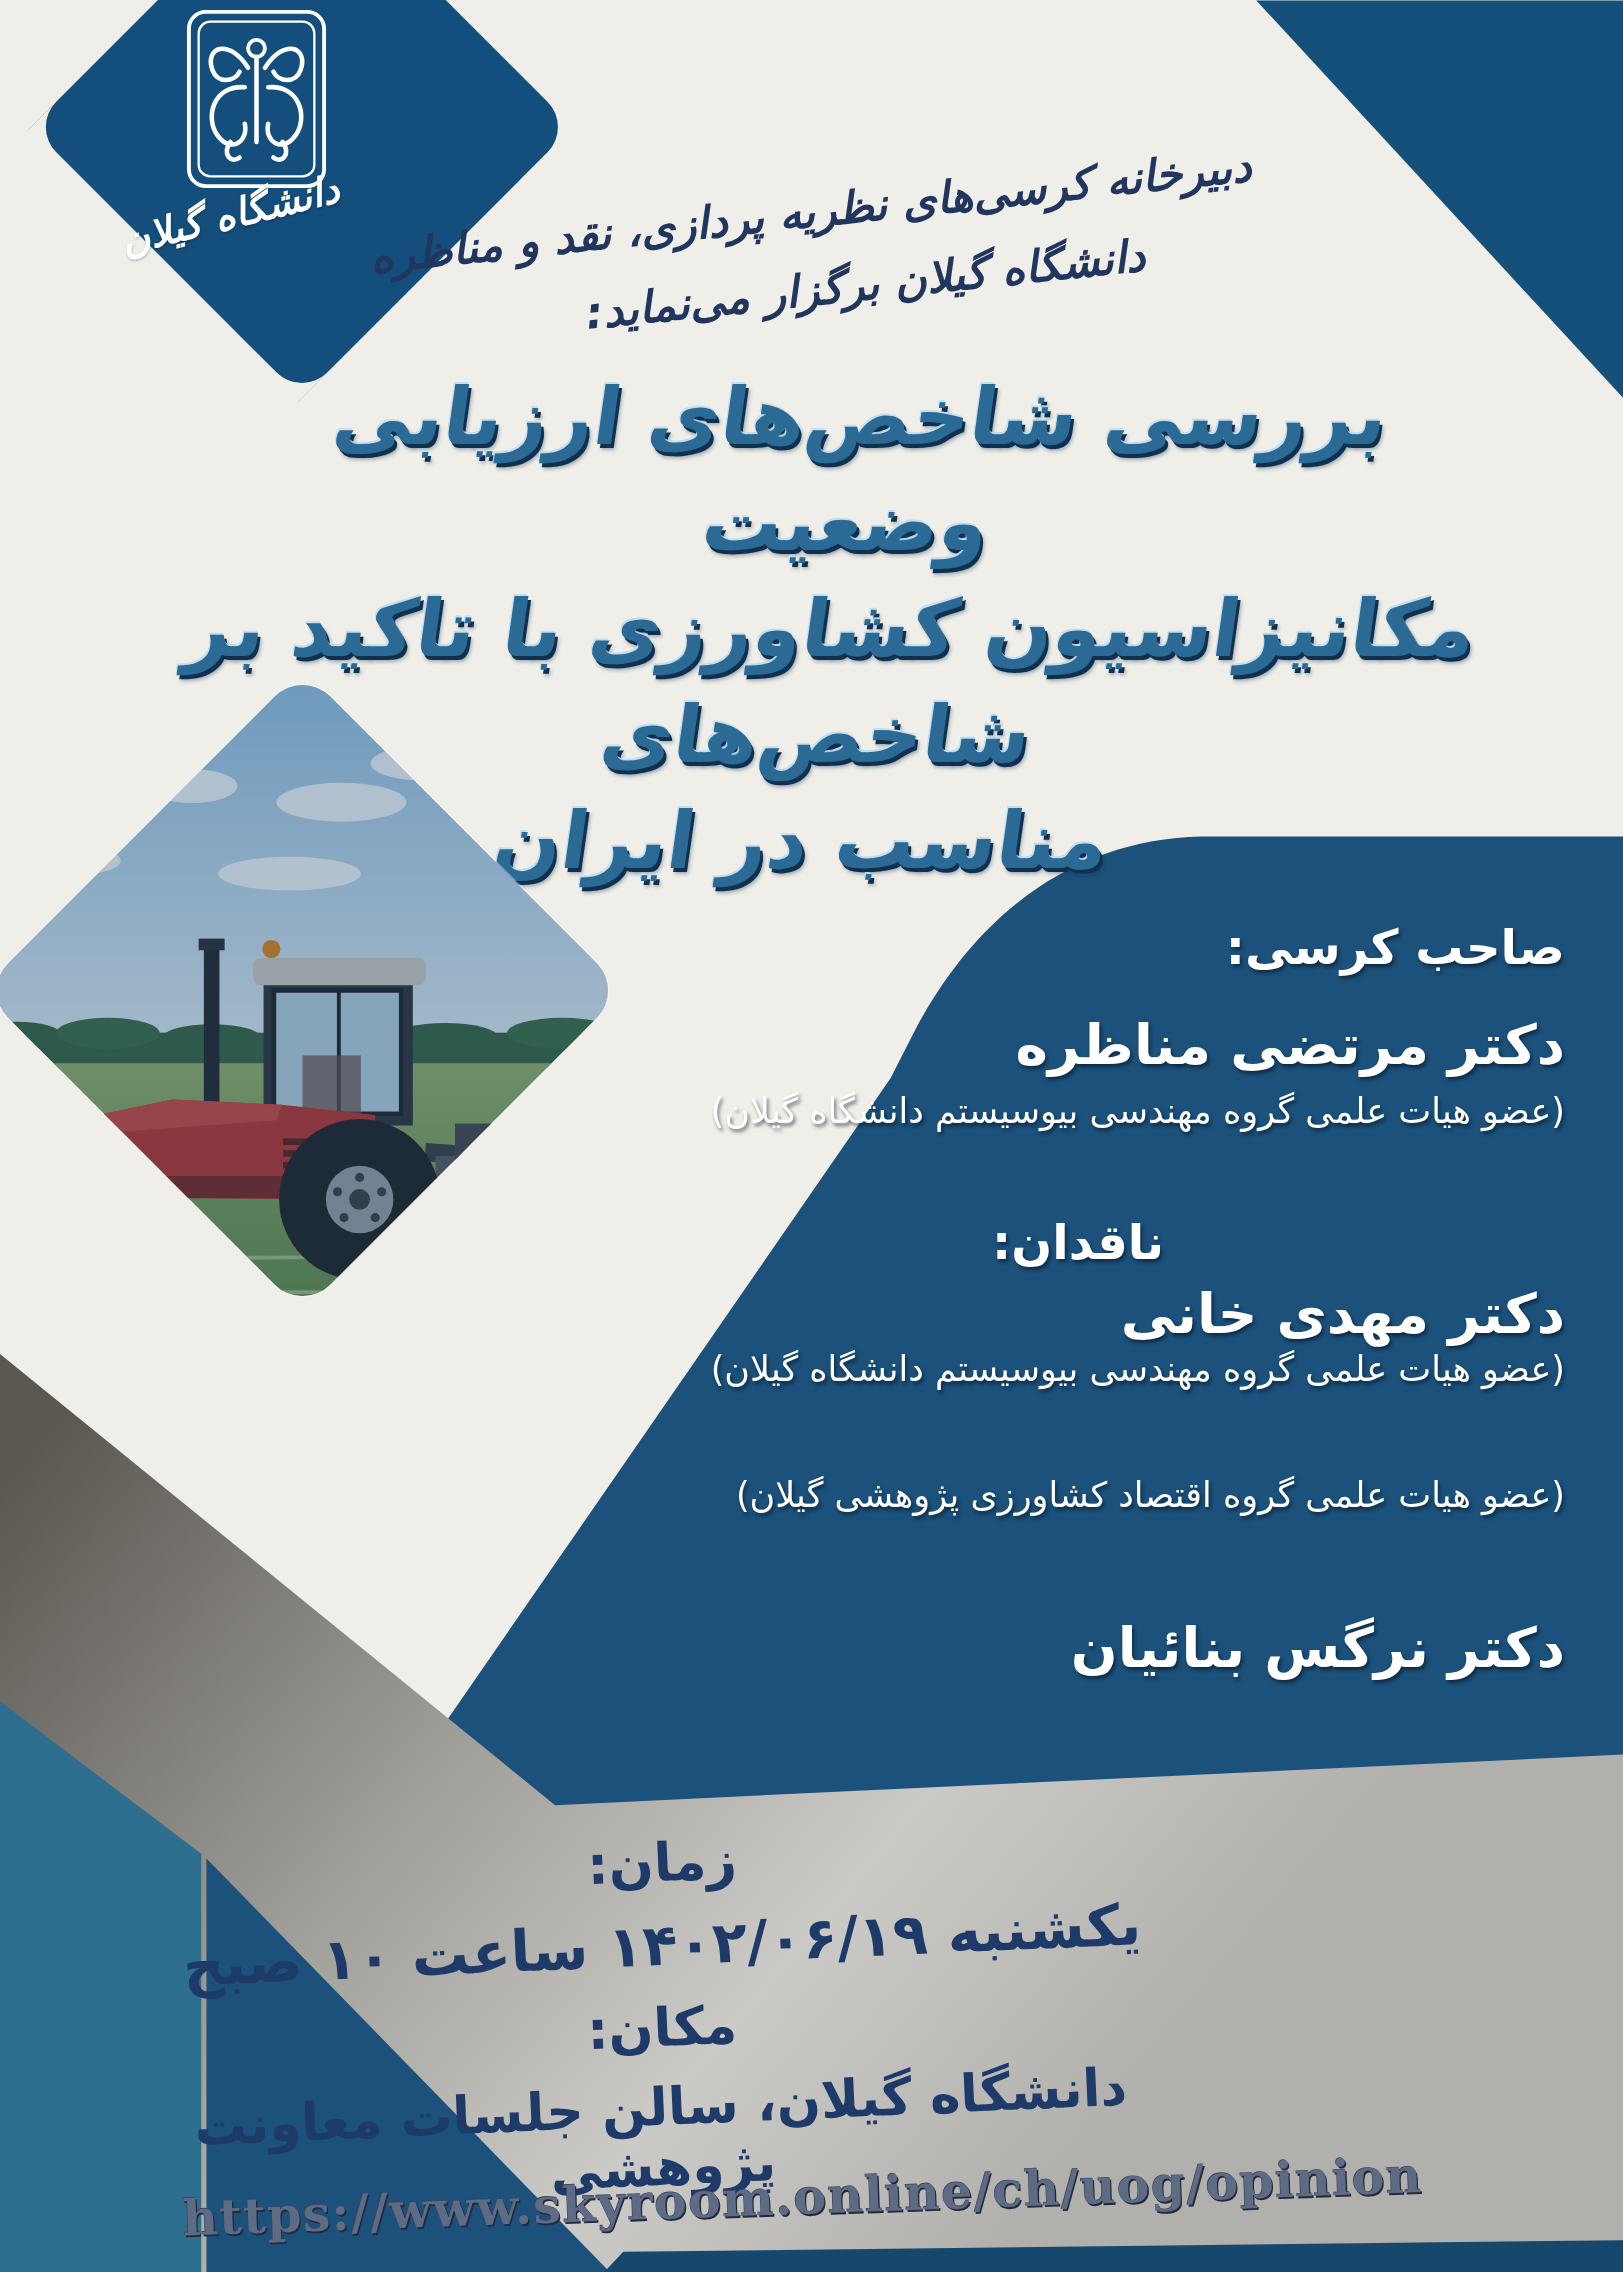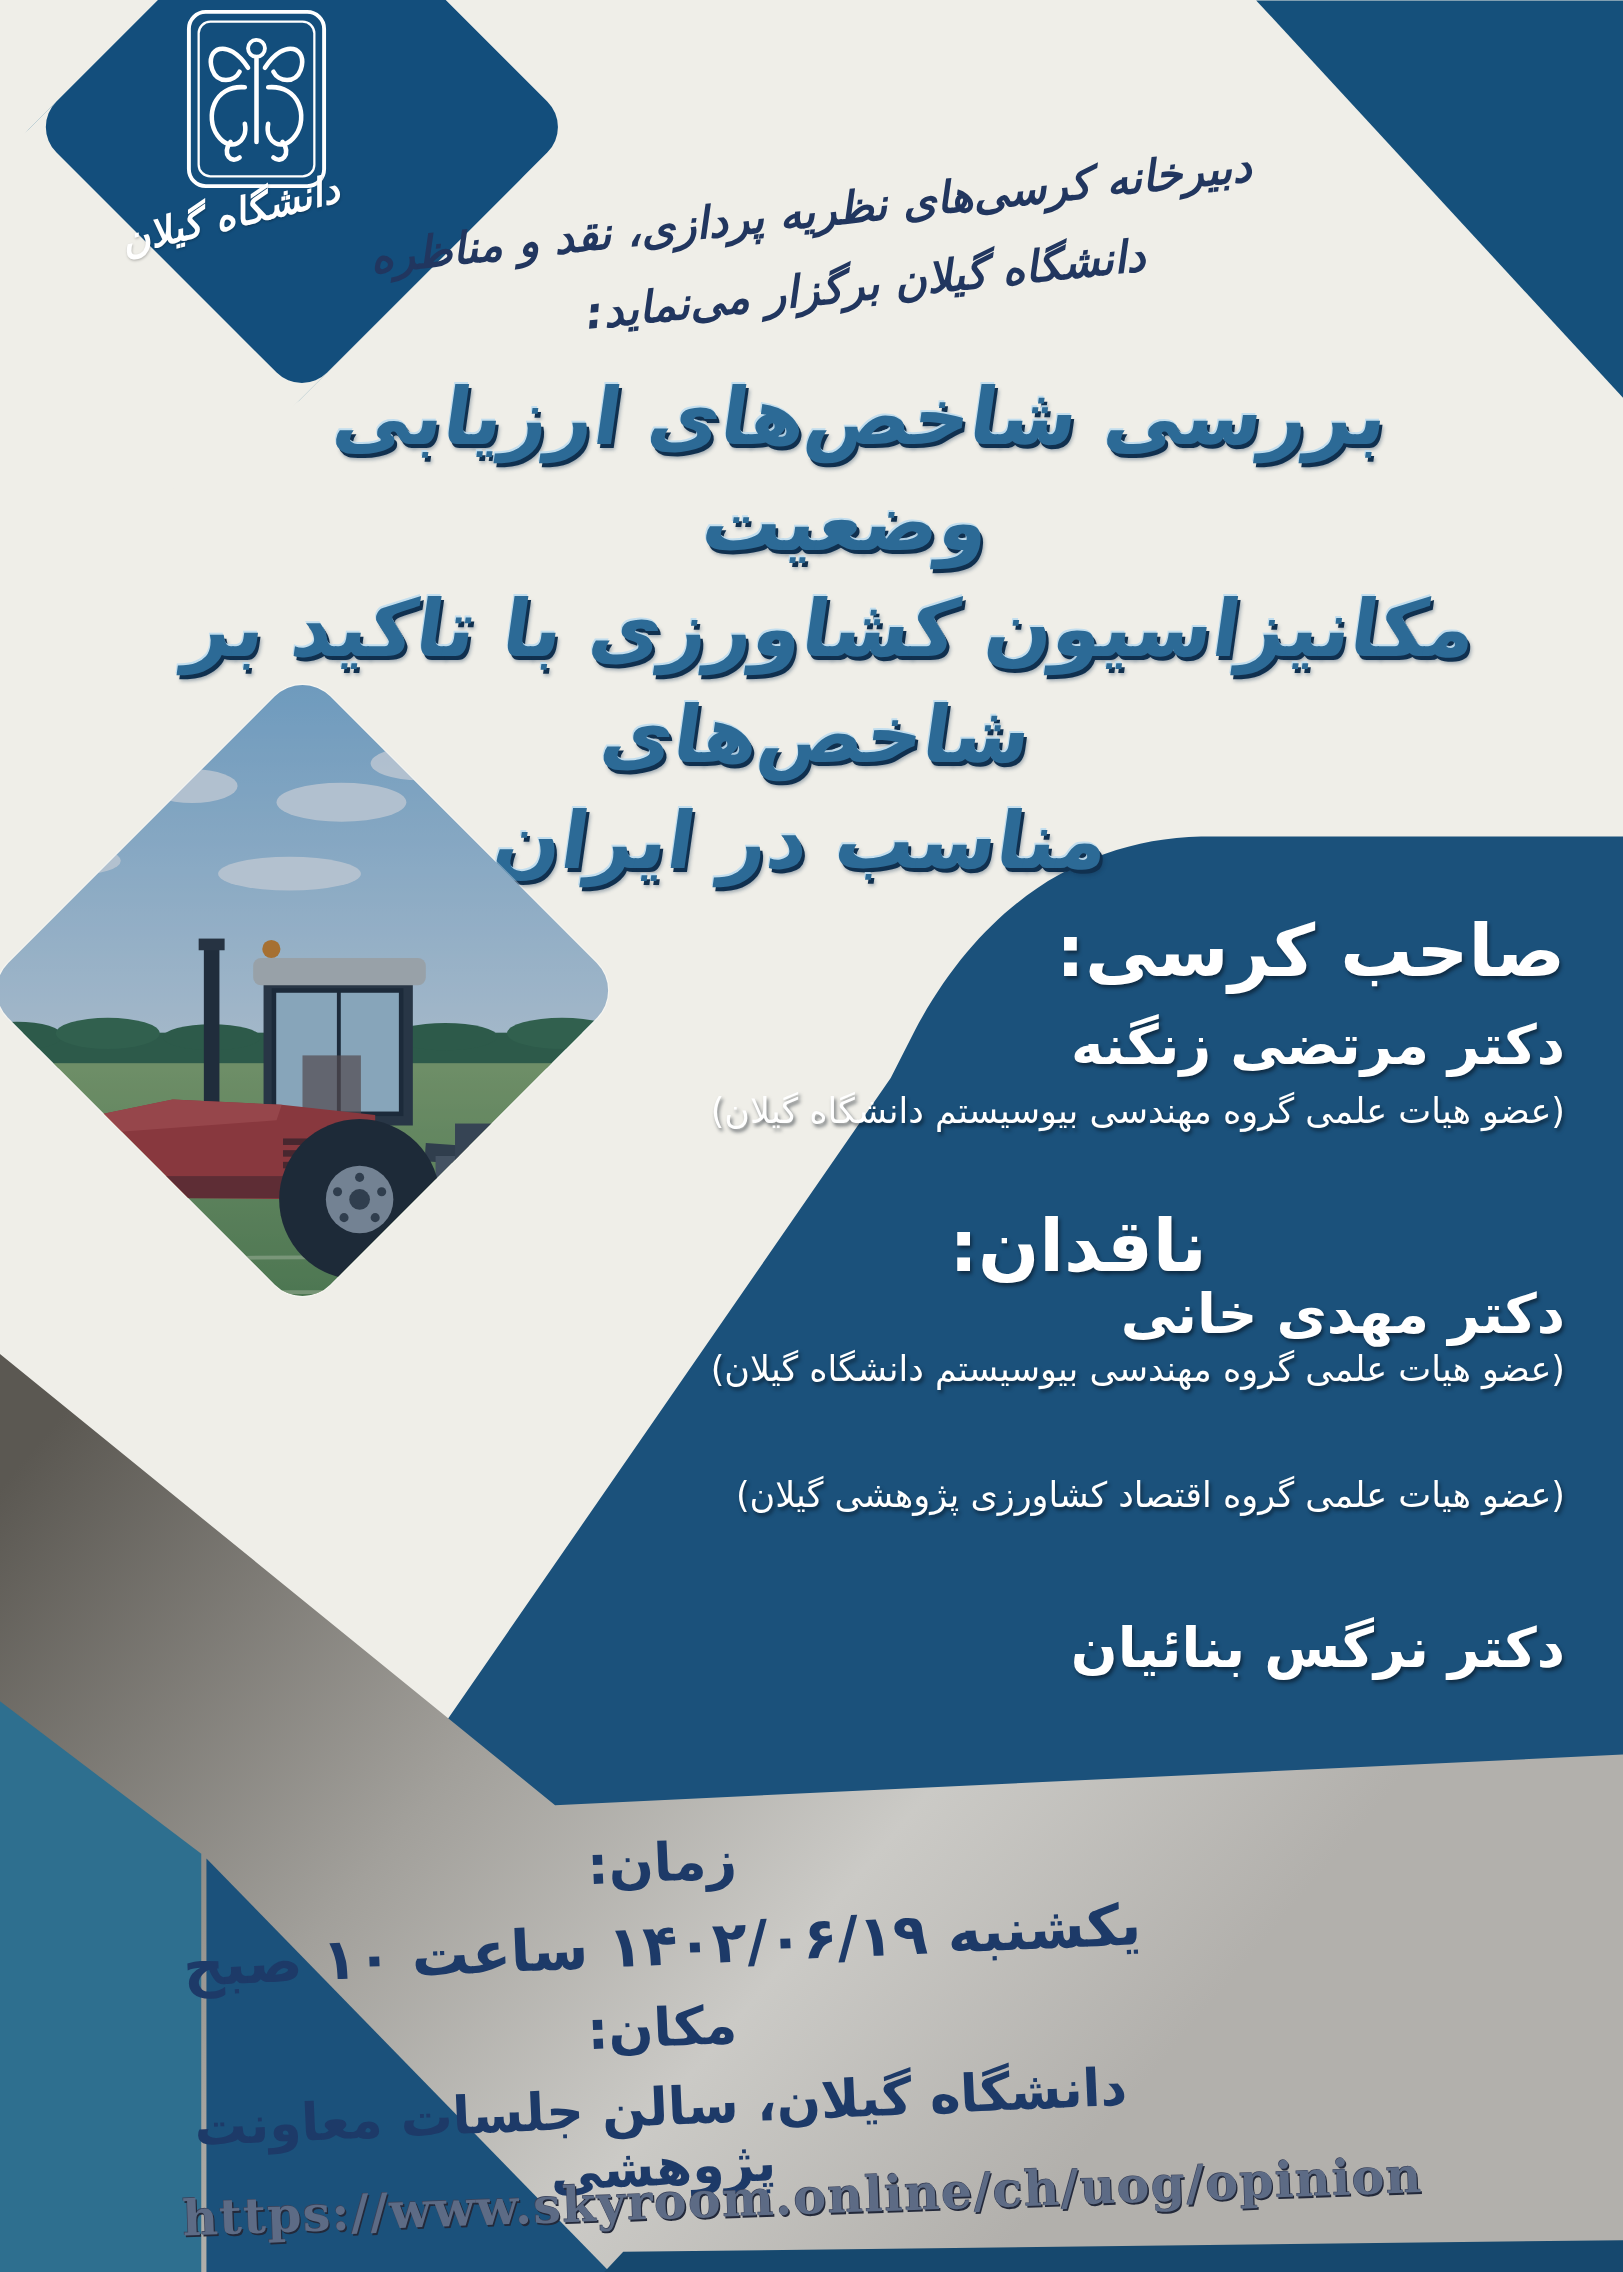--- a/index.html
+++ b/index.html
@@ -48,21 +48,21 @@
        4.5px 5.8px 3.9px rgba(16,48,79,0.35);
   }
   .title-line{font-size:79px;line-height:106px;letter-spacing:0.6px;}
 
   
   .panel-text{
     direction:rtl;text-align:right;color:#ffffff;
     text-shadow:1.9px 2.6px 3.9px rgba(5,15,25,0.55);
     width:974px;right:58px;
   }
-  .p-label{font-size:72px;font-weight:bold;}
+  .p-label{font-size:48px;font-weight:bold;margin-top:10px;}
   .p-name{font-size:55px;font-weight:bold;}
   .p-affil{font-size:35px;font-weight:normal;}
 
   
   .sched-line{
     direction:rtl;text-align:center;color:#1d3a68;font-weight:bold;
     transform:rotate(-2.5deg);
   }
   .url-line{
     font-family:"DejaVu Serif", serif;
@@ -250,21 +250,21 @@
             <circle cx="215" cy="880" r="10" fill="#3a3e44"></circle>
           </g>
         </g>
 
         <rect x="0" y="0" width="1000" height="1000" fill="rgba(27,63,102,0.30)"></rect>
       </svg>
     </div>
   </div>
 
   <div class="abs panel-text p-label" style="top:909px;">صاحب کرسی:</div>
-  <div class="abs panel-text p-name" style="top:1013px;">دکتر مرتضی زنگنه</div>
+  <div class="abs panel-text p-name" style="top:1013px;">دکتر مرتضی مناظره</div>
   <div class="abs panel-text p-affil" style="top:1091px;">(عضو هیات علمی گروه مهندسی بیوسیستم دانشگاه گیلان)</div>
 
   <div class="abs panel-text p-label" style="top:1204px;text-align:center;">ناقدان:</div>
   <div class="abs panel-text p-name" style="top:1282px;">دکتر مهدی خانی</div>
   <div class="abs panel-text p-affil" style="top:1349px;">(عضو هیات علمی گروه مهندسی بیوسیستم دانشگاه گیلان)</div>
   <div class="abs panel-text p-affil" style="top:1475px;">(عضو هیات علمی گروه اقتصاد کشاورزی پژوهشی گیلان)</div>
 
   <div class="abs panel-text p-name" style="top:1616px;">دکتر نرگس بنائیان</div>
 
   <div class="abs sched-line" style="left:175px;top:1832px;width:974px;font-size:53px;">زمان:</div>

